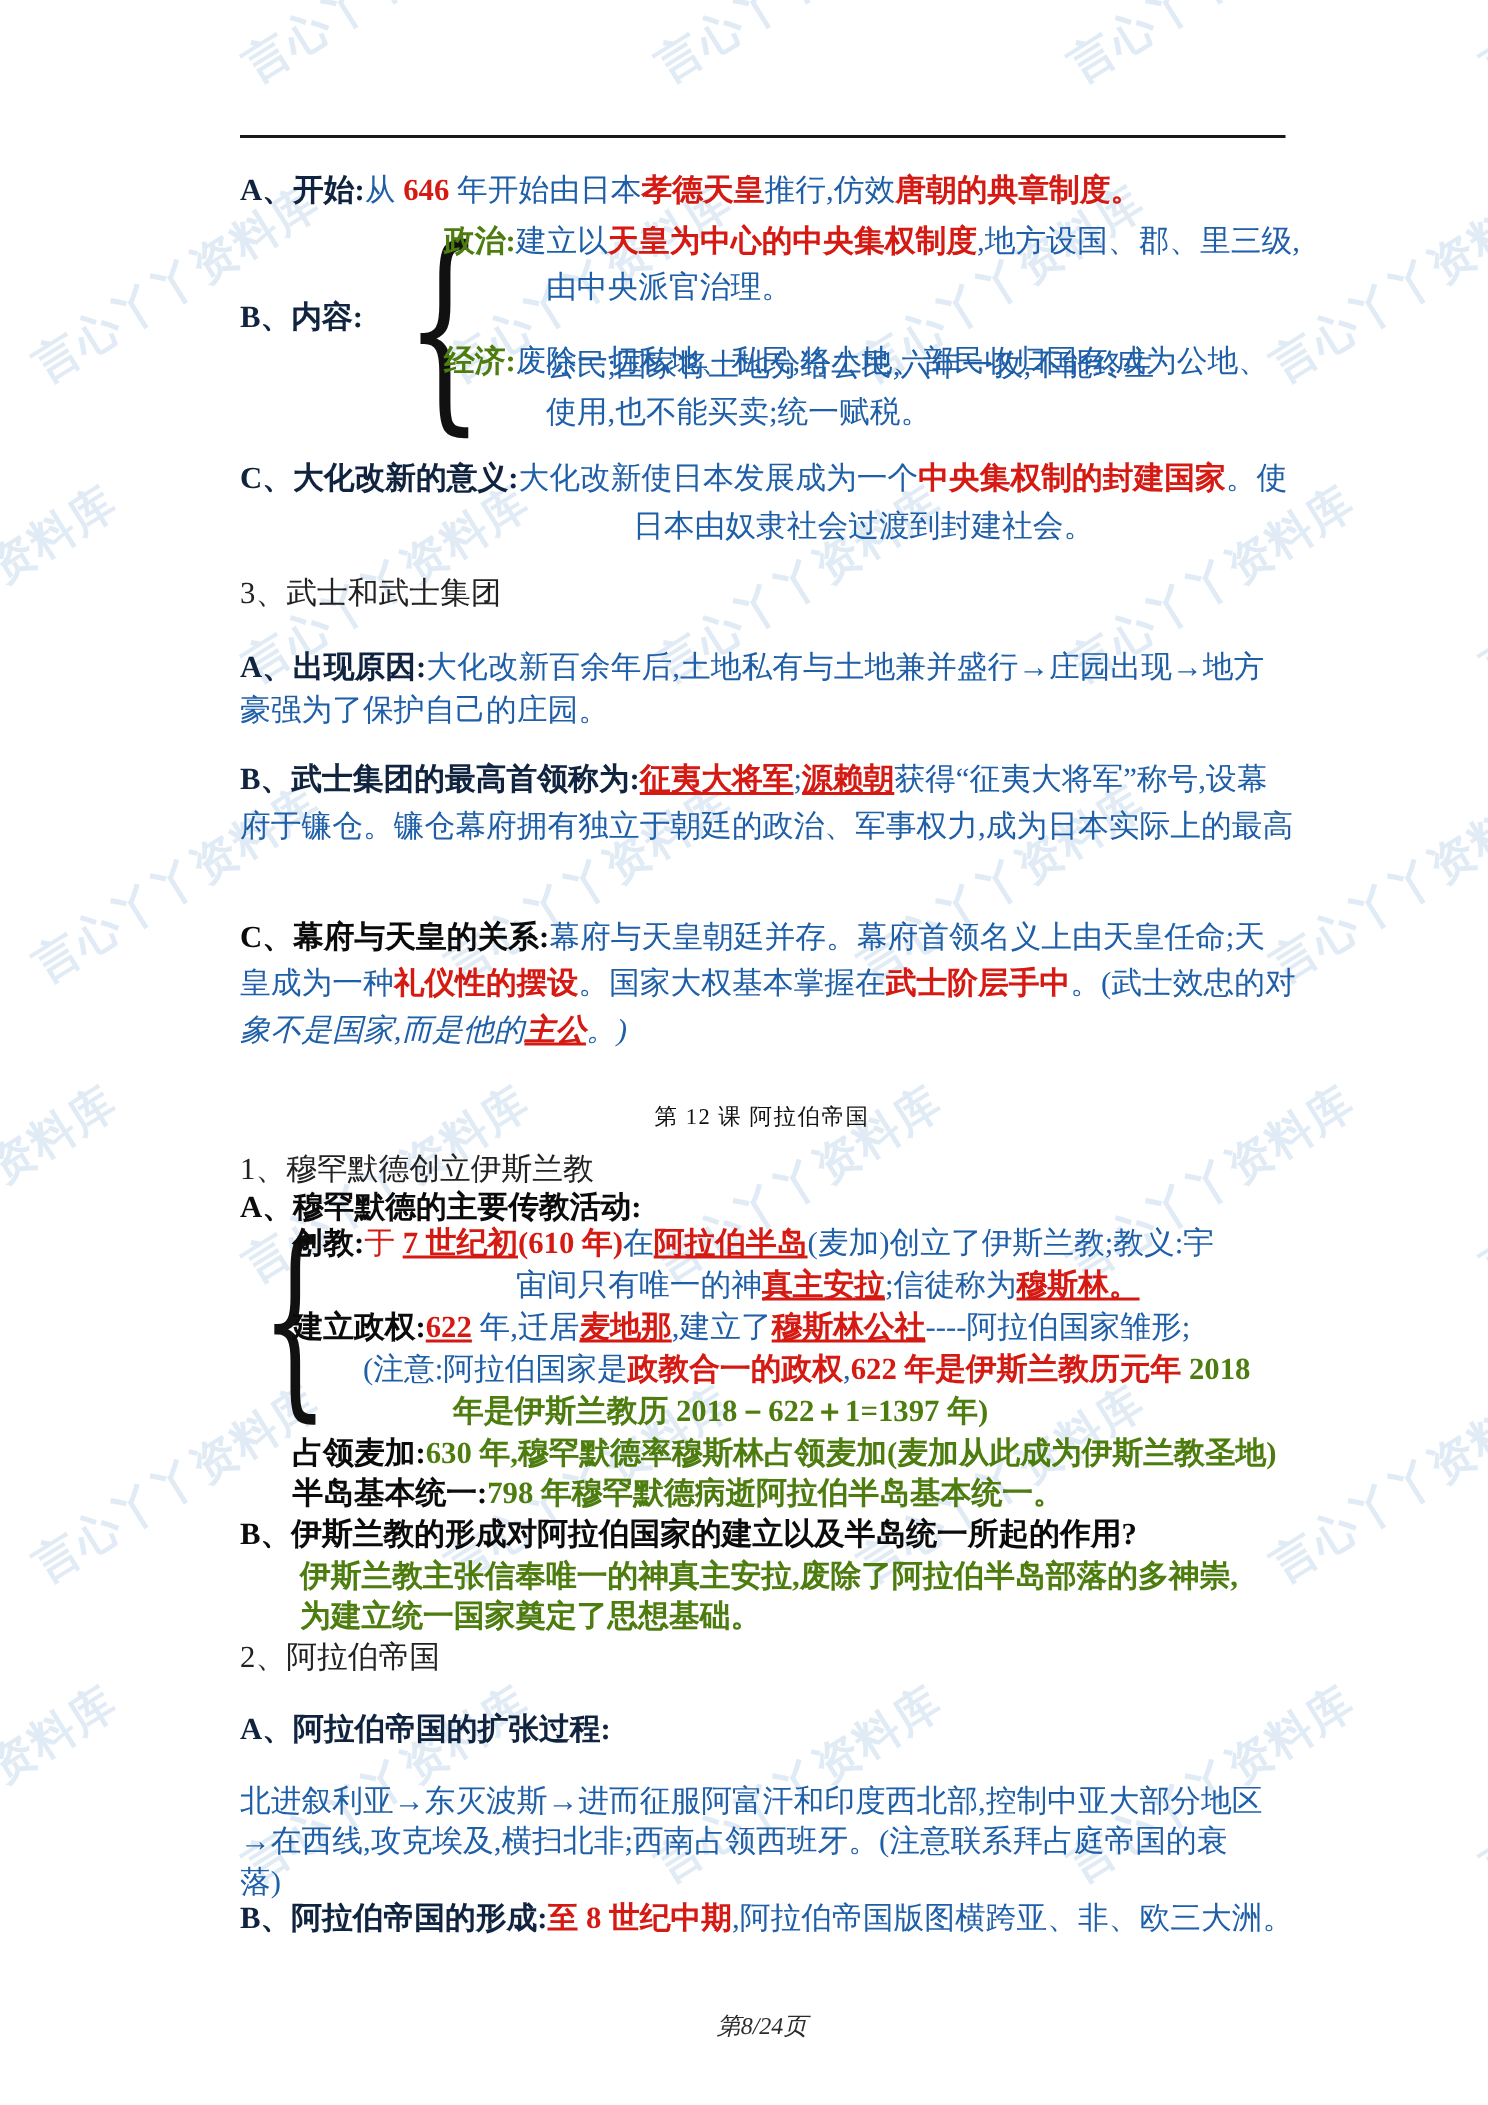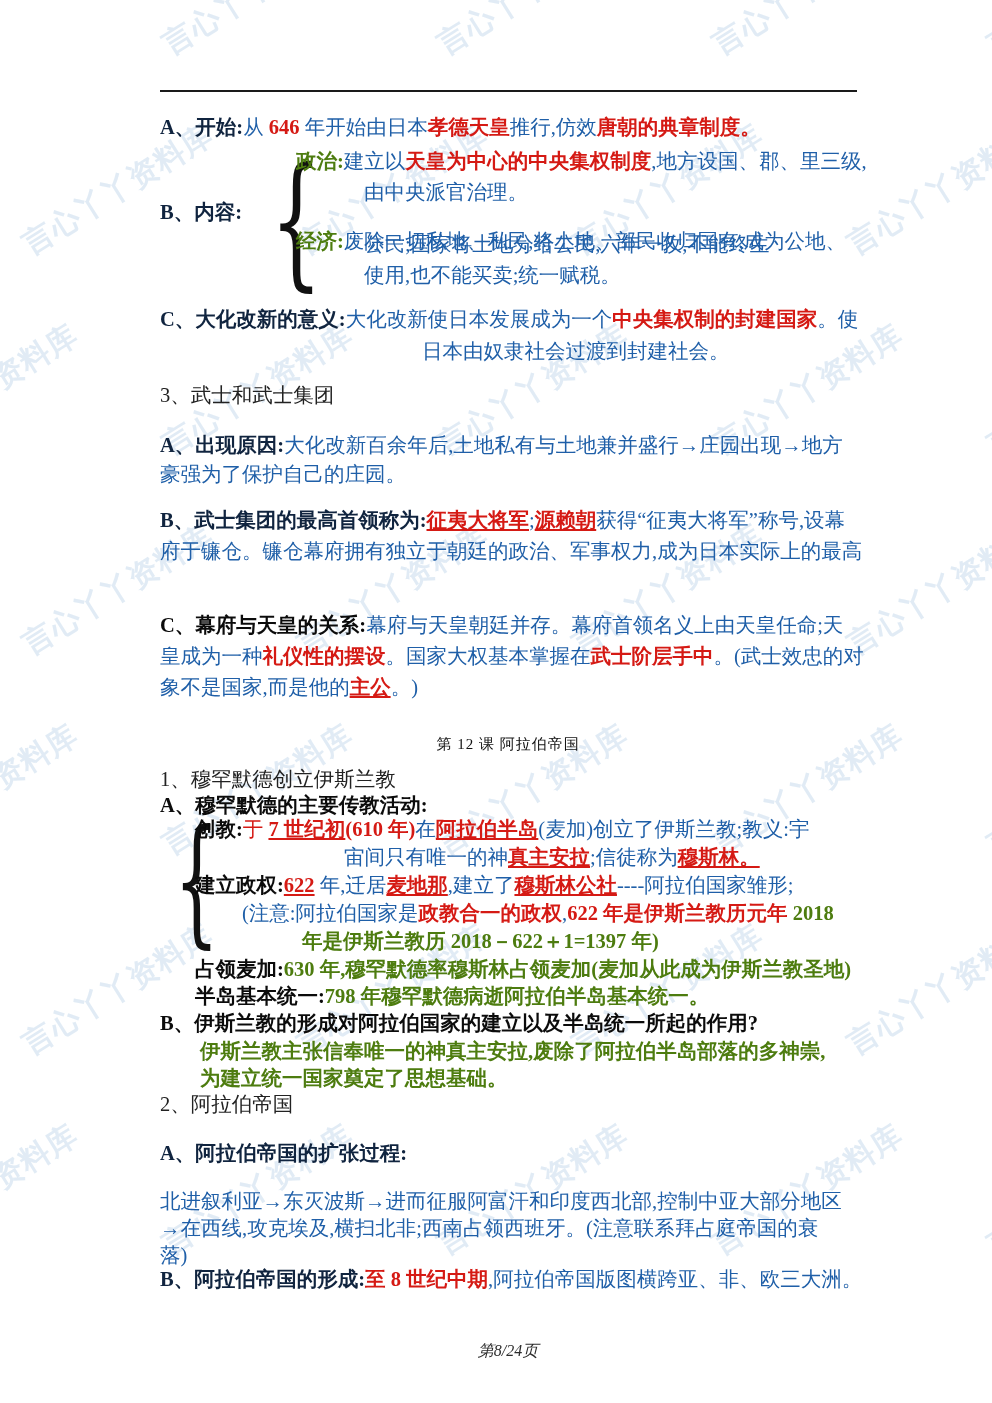--- a/index.html
+++ b/index.html
@@ -202,21 +202,21 @@
   <div class="blk ln" style="left:148px; top:536px;">
     <span class="b">府于镰仓。镰仓幕府拥有独立于朝廷的政治、军事权力,成为日本实际上的最高</span>
   </div>
 
   <div class="blk ln" style="left:148px; top:610px;">
     <span class="kk">C、幕府与天皇的关系:</span><span class="b">幕府与天皇朝廷并存。幕府首领名义上由天皇任命;天</span>
   </div>
   <div class="blk ln" style="left:148px; top:641px;text-align:right;">
     <span class="b">皇成为一种</span><span class="r">礼仪性的摆设</span><span class="b">。国家大权基本掌握在</span><span class="r">武士阶层手中</span><span class="b">。(武士效忠的对</span>
   </div>
-  <div class="blk ln" style="left:148px; top:672px;">
+  <div class="blk ln" style="left:148px; top:672px;font-style:italic;">
     <span class="b">象不是国家,而是他的</span><span class="r u">主公</span><span class="b">。)</span>
   </div>
 
   <div class="blk ttl" style="left:0; top:735px; width:992px; text-align:center;">第 12 课   阿拉伯帝国</div>
 
   <div class="blk num-line" style="left:148px; top:765px;">1、穆罕默德创立伊斯兰教</div>
 
   <div class="blk ln" style="left:148px; top:790px;">
     <span class="kk">A、穆罕默德的主要传教活动:</span>
   </div>

